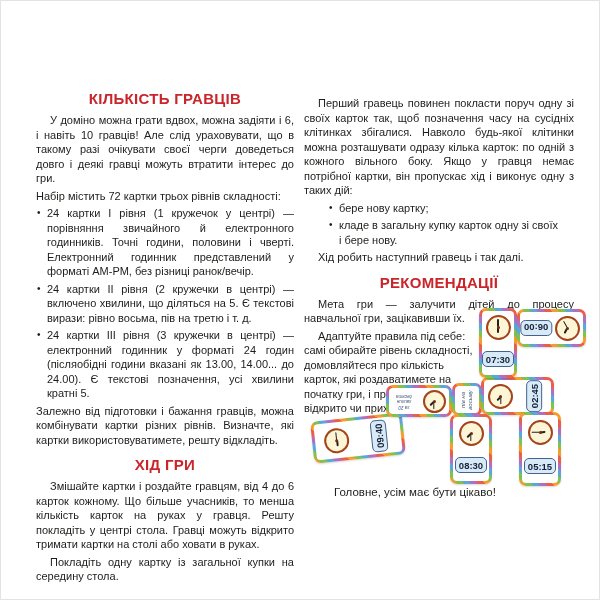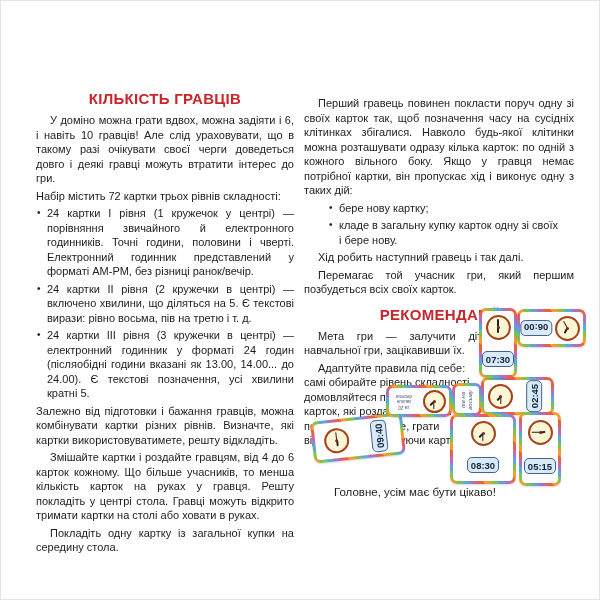--- a/index.html
+++ b/index.html
@@ -77,32 +77,32 @@
   <p class="ind">У доміно можна грати вдвох, можна задіяти і 6, і навіть 10 гравців! Але слід ураховувати, що в такому разі очікувати своєї черги доведеться довго і деякі гравці можуть втратити інтерес до гри.</p>
 
   <p>Набір містить 72 картки трьох рівнів складності:</p>
   <ul>
     <li>24 картки І рівня (1 кружечок у центрі) — порівняння звичайного й електронного годинників. Точні години, половини і чверті. Електронний годинник представлений у форматі АМ-РМ, без різниці ранок/вечір.</li>
     <li>24 картки ІІ рівня (2 кружечки в центрі) — включено хвилини, що діляться на 5. Є текстові вирази: рівно восьма, пів на третю і т. д.</li>
     <li>24 картки ІІІ рівня (3 кружечки в центрі) — електронний годинник у форматі 24 годин (післяобідні години вказані як 13.00, 14.00... до 24.00). Є текстові позначення, усі хвилини кратні 5.</li>
   </ul>
   <p>Залежно від підготовки і бажання гравців, можна комбінувати картки різних рівнів. Визначте, які картки використовуватимете, решту відкладіть.</p>
 
+  <div class="red-h">ХІД ГРИ</div>
   <p class="ind">Змішайте картки і роздайте гравцям, від 4 до 6 карток кожному. Що більше учасників, то менша кількість карток на руках у гравця. Решту покладіть у центрі стола. Гравці можуть відкрито тримати картки на столі або ховати в руках.</p>
   <p class="ind">Покладіть одну картку із загальної купки на середину стола.</p>
 </div>
 
 <div id="rightcol" class="col">
   <p class="ind">Перший гравець повинен покласти поруч одну зі своїх карток так, щоб позначення часу на сусідніх клітинках збігалися. Навколо будь-якої клітинки можна розташувати одразу кілька карток: по одній з кожного вільного боку. Якщо у гравця немає потрібної картки, він пропускає хід і виконує одну з таких дій:</p>
   <ul>
     <li>бере нову картку;</li>
     <li>кладе в загальну купку карток одну зі своїх і бере нову.</li>
   </ul>
   <p class="ind">Хід робить наступний гравець і так далі.</p>
-  <p class="ind">Перемагає той учасник гри, який першим позбудеться всіх своїх карток.</p>
 
   <div class="red-h">РЕКОМЕНДАЦІЇ</div>
   <p class="ind">Мета гри — залучити дітей до процесу навчальної гри, зацікавивши їх.</p>
   <p class="ind noj narrow">Адаптуйте правила під себе: самі обирайте рівень складності, домовляйтеся про кількість карток, які роздаватимете на початку гри, і про те, грати відкрито чи приховуючи картки.</p>
 </div>
 
 <div class="cluster">
 
   <div class="card tilt" style="left:312px;top:417px;width:92px;height:42px;">
     <div class="card-in">
@@ -180,21 +180,21 @@
       <div class="cell">
         <div class="clock">
           <div class="hh" style="transform: rotate(207.5deg);"></div>
           <div class="mh" style="transform: rotate(330deg);"></div>
           <div class="cdot"></div>
         </div>
       </div>
     </div>
   </div>
 
-  <div class="card vert" style="left:450px;top:414px;width:66px;height:70px;">
+  <div class="card vert" style="left:450px;top:414px;width:42px;height:70px;">
     <div class="card-in">
       <div class="cell">
         <div class="clock">
           <div class="hh" style="transform: rotate(225deg);"></div>
           <div class="mh" style="transform: rotate(180deg);"></div>
           <div class="cdot"></div>
         </div>
       </div>
       <div class="cell">
         <div class="digi">08:30</div>

